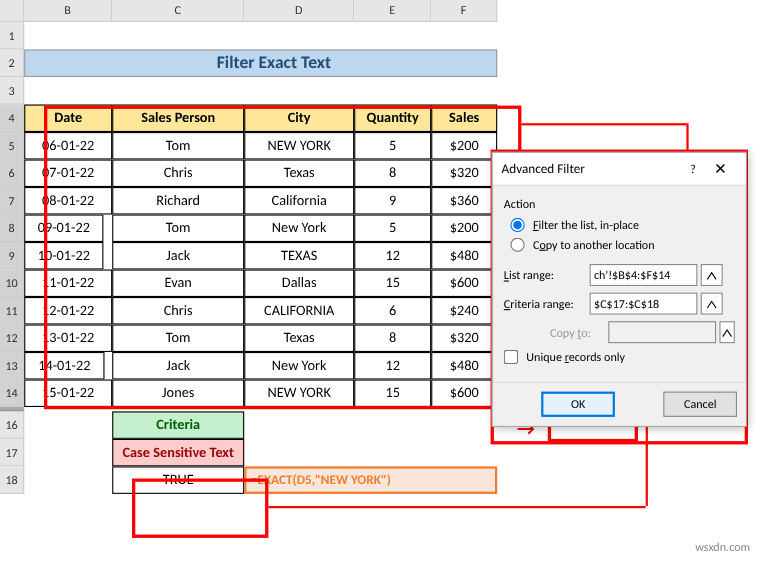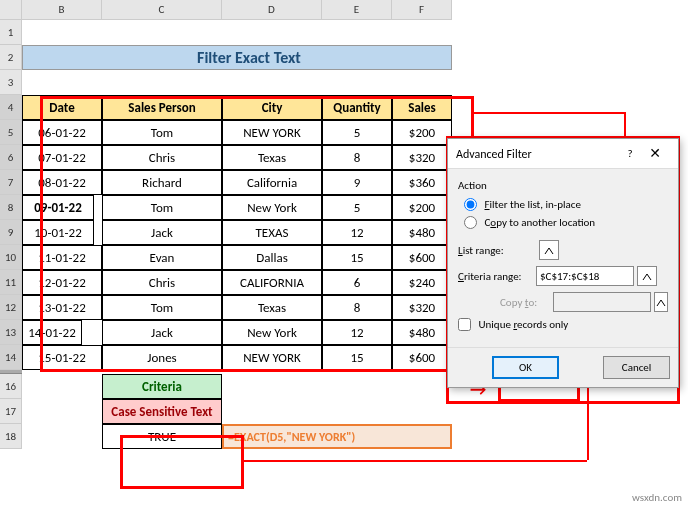--- a/index.html
+++ b/index.html
@@ -93,21 +93,21 @@
     <div class="cell data-cell" style="left: 0px; width: 80px; top: 125px;">07-01-22</div>
     <div class="cell data-cell" style="left: 80px; width: 120px; top: 125px;">Chris</div>
     <div class="cell data-cell" style="left: 200px; width: 100px; top: 125px;">Texas</div>
     <div class="cell data-cell" style="left: 300px; width: 70px; top: 125px;">8</div>
     <div class="cell data-cell" style="left: 370px; width: 60px; top: 125px;">$320</div>
     <div class="cell data-cell" style="left: 0px; width: 80px; top: 150px;">08-01-22</div>
     <div class="cell data-cell" style="left: 80px; width: 120px; top: 150px;">Richard</div>
     <div class="cell data-cell" style="left: 200px; width: 100px; top: 150px;">California</div>
     <div class="cell data-cell" style="left: 300px; width: 70px; top: 150px;">9</div>
     <div class="cell data-cell" style="left: 370px; width: 60px; top: 150px;">$360</div>
-    <div class="cell data-cell" style="left: 0px; width: 72px; top: 175px; font-weight: bold;">09-01-22</div>
+    <div class="cell data-cell" style="left: 0px; width: 72px; top: 175px;">09-01-22</div>
     <div class="cell data-cell" style="left: 80px; width: 120px; top: 175px;">Tom</div>
     <div class="cell data-cell" style="left: 200px; width: 100px; top: 175px;">New York</div>
     <div class="cell data-cell" style="left: 300px; width: 70px; top: 175px;">5</div>
     <div class="cell data-cell" style="left: 370px; width: 60px; top: 175px;">$200</div>
     <div class="cell data-cell" style="left: 0px; width: 72px; top: 200px;">10-01-22</div>
     <div class="cell data-cell" style="left: 80px; width: 120px; top: 200px;">Jack</div>
     <div class="cell data-cell" style="left: 200px; width: 100px; top: 200px;">TEXAS</div>
     <div class="cell data-cell" style="left: 300px; width: 70px; top: 200px;">12</div>
     <div class="cell data-cell" style="left: 370px; width: 60px; top: 200px;">$480</div>
     <div class="cell data-cell" style="left: 0px; width: 80px; top: 225px;">11-01-22</div>
@@ -118,21 +118,21 @@
     <div class="cell data-cell" style="left: 0px; width: 80px; top: 250px;">12-01-22</div>
     <div class="cell data-cell" style="left: 80px; width: 120px; top: 250px;">Chris</div>
     <div class="cell data-cell" style="left: 200px; width: 100px; top: 250px;">CALIFORNIA</div>
     <div class="cell data-cell" style="left: 300px; width: 70px; top: 250px;">6</div>
     <div class="cell data-cell" style="left: 370px; width: 60px; top: 250px;">$240</div>
     <div class="cell data-cell" style="left: 0px; width: 80px; top: 275px;">13-01-22</div>
     <div class="cell data-cell" style="left: 80px; width: 120px; top: 275px;">Tom</div>
     <div class="cell data-cell" style="left: 200px; width: 100px; top: 275px;">Texas</div>
     <div class="cell data-cell" style="left: 300px; width: 70px; top: 275px;">8</div>
     <div class="cell data-cell" style="left: 370px; width: 60px; top: 275px;">$320</div>
-    <div class="cell data-cell" style="left: 0px; width: 60px; top: 300px; text-align: right;">14-01-22</div>
+    <div class="cell data-cell" style="left: 0px; width: 73px; top: 300px; text-align: right;">14-01-22</div>
     <div class="cell data-cell" style="left: 80px; width: 120px; top: 300px;">Jack</div>
     <div class="cell data-cell" style="left: 200px; width: 100px; top: 300px;">New York</div>
     <div class="cell data-cell" style="left: 300px; width: 70px; top: 300px;">12</div>
     <div class="cell data-cell" style="left: 370px; width: 60px; top: 300px;">$480</div>
     <div class="cell data-cell" style="left: 0px; width: 80px; top: 325px;">15-01-22</div>
     <div class="cell data-cell" style="left: 80px; width: 120px; top: 325px;">Jones</div>
     <div class="cell data-cell" style="left: 200px; width: 100px; top: 325px;">NEW YORK</div>
     <div class="cell data-cell" style="left: 300px; width: 70px; top: 325px;">15</div>
     <div class="cell data-cell" style="left: 370px; width: 60px; top: 325px;">$600</div>
     <div class="cell criteria-header" style="left: 80px; width: 120px; top: 354px;">Criteria</div>
@@ -170,20 +170,21 @@
       <input type="radio" name="act" checked="" style="">
       <span>&nbsp;<span class="underline-key">F</span>ilter the list, in-place</span>
     </label>
     <label class="radio-row">
       <input type="radio" name="act" style="">
       <span>&nbsp;C<span class="underline-key">o</span>py to another location</span>
     </label>
     <div style="height:6px;"></div>
     <div class="range-row">
       <span class="lbl"><span class="underline-key">L</span>ist range:</span>
+      <input type="text" value="ch'!$B$4:$F$14" style="">
       <span class="picker">
           <svg viewBox="0 0 12 12">
             <path d="M2 10 L6 4 L10 10" fill="none" stroke="#000" stroke-width="1"></path>
           </svg>
         </span>
     </div>
     <div class="range-row">
       <span class="lbl"><span class="underline-key">C</span>riteria range:</span>
       <input type="text" value="$C$17:$C$18" style="">
       <span class="picker">

